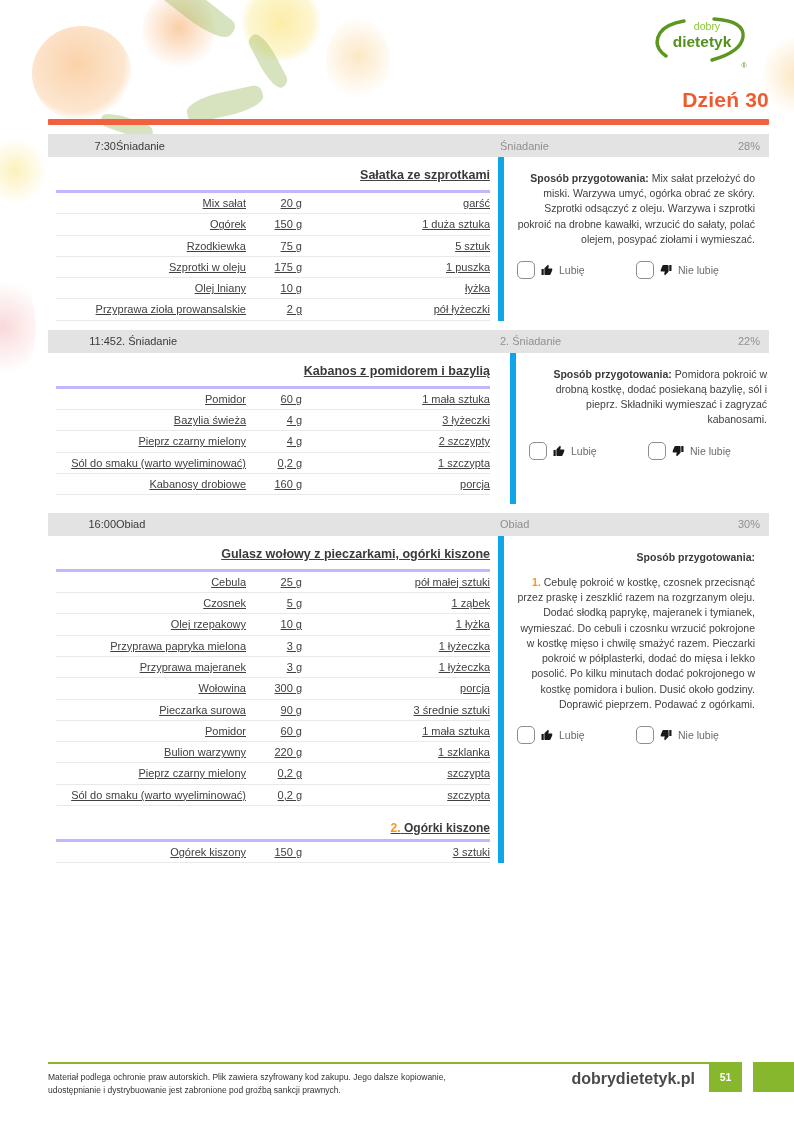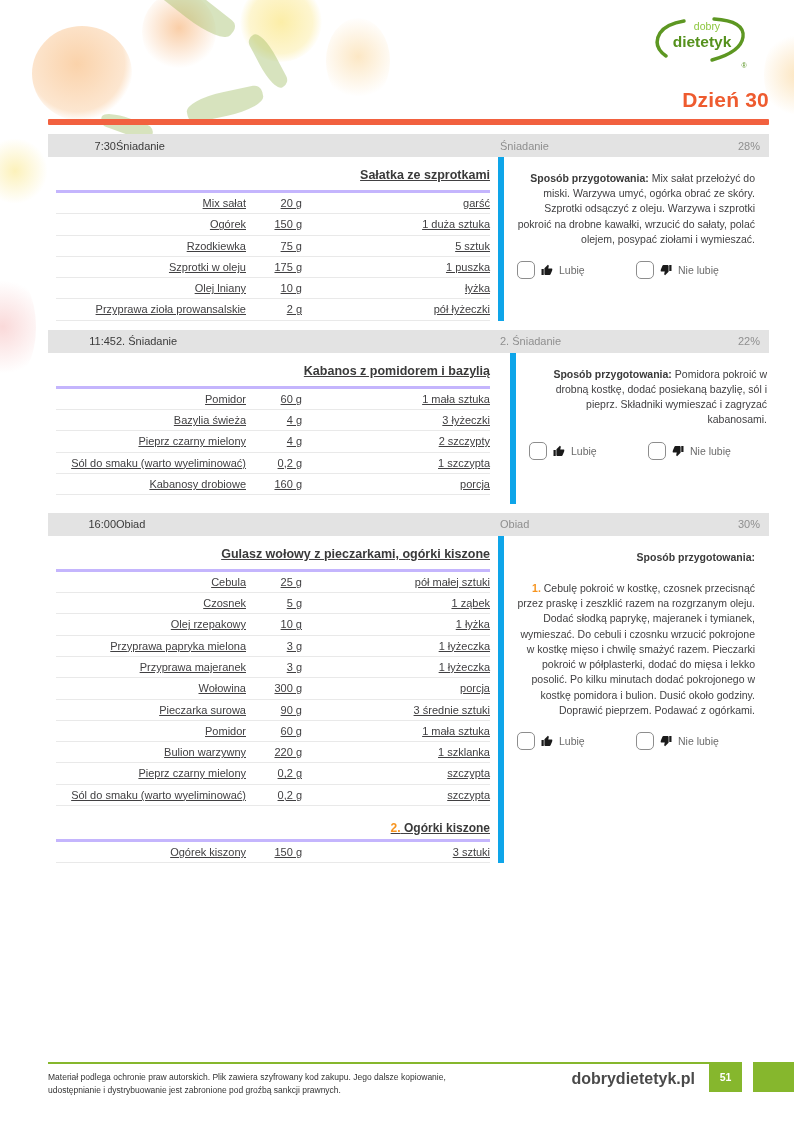--- a/index.html
+++ b/index.html
@@ -61,21 +61,21 @@
 
   table.ing { width:434px; border-collapse:collapse; border-top:3px solid #c4b5fd; }
   table.ing td { border-bottom:1px solid #e9e9e9; padding:3px 0; vertical-align:middle;
     font-size:11px; color:#414042; line-height:1.3; height:19px; }
   td.c-name { width:190px; padding-right:6px; }
   td.c-amt  { width:56px; }
   td.c-meas { font-size:9px; color:#a7a9ac; }
 
   .prep { font-size:10.5px; line-height:1.45; color:#414042; width:238px; }
   .prep b { color:#3a3a3a; }
-  .prep + .prep-step { margin-top:16px; }
+  .prep + .prep-step { margin-top:10px; }
   .prep-step { font-size:10.5px; line-height:1.45; color:#414042; width:238px; }
 
   .votes { display:flex; align-items:center; gap:14px; margin-top:14px; }
   .vote { display:flex; align-items:center; gap:6px; width:105px; }
   .checkbox { width:18px; height:18px; border:1.5px solid #8d8d8d; border-radius:5px;
     background:#fff; cursor:pointer; flex:0 0 auto; }
   .vote svg { display:block; }
   .vote .vlabel { font-size:10.5px; color:#6b6b6b; }
 
   .mb1 { min-height:159px; }

